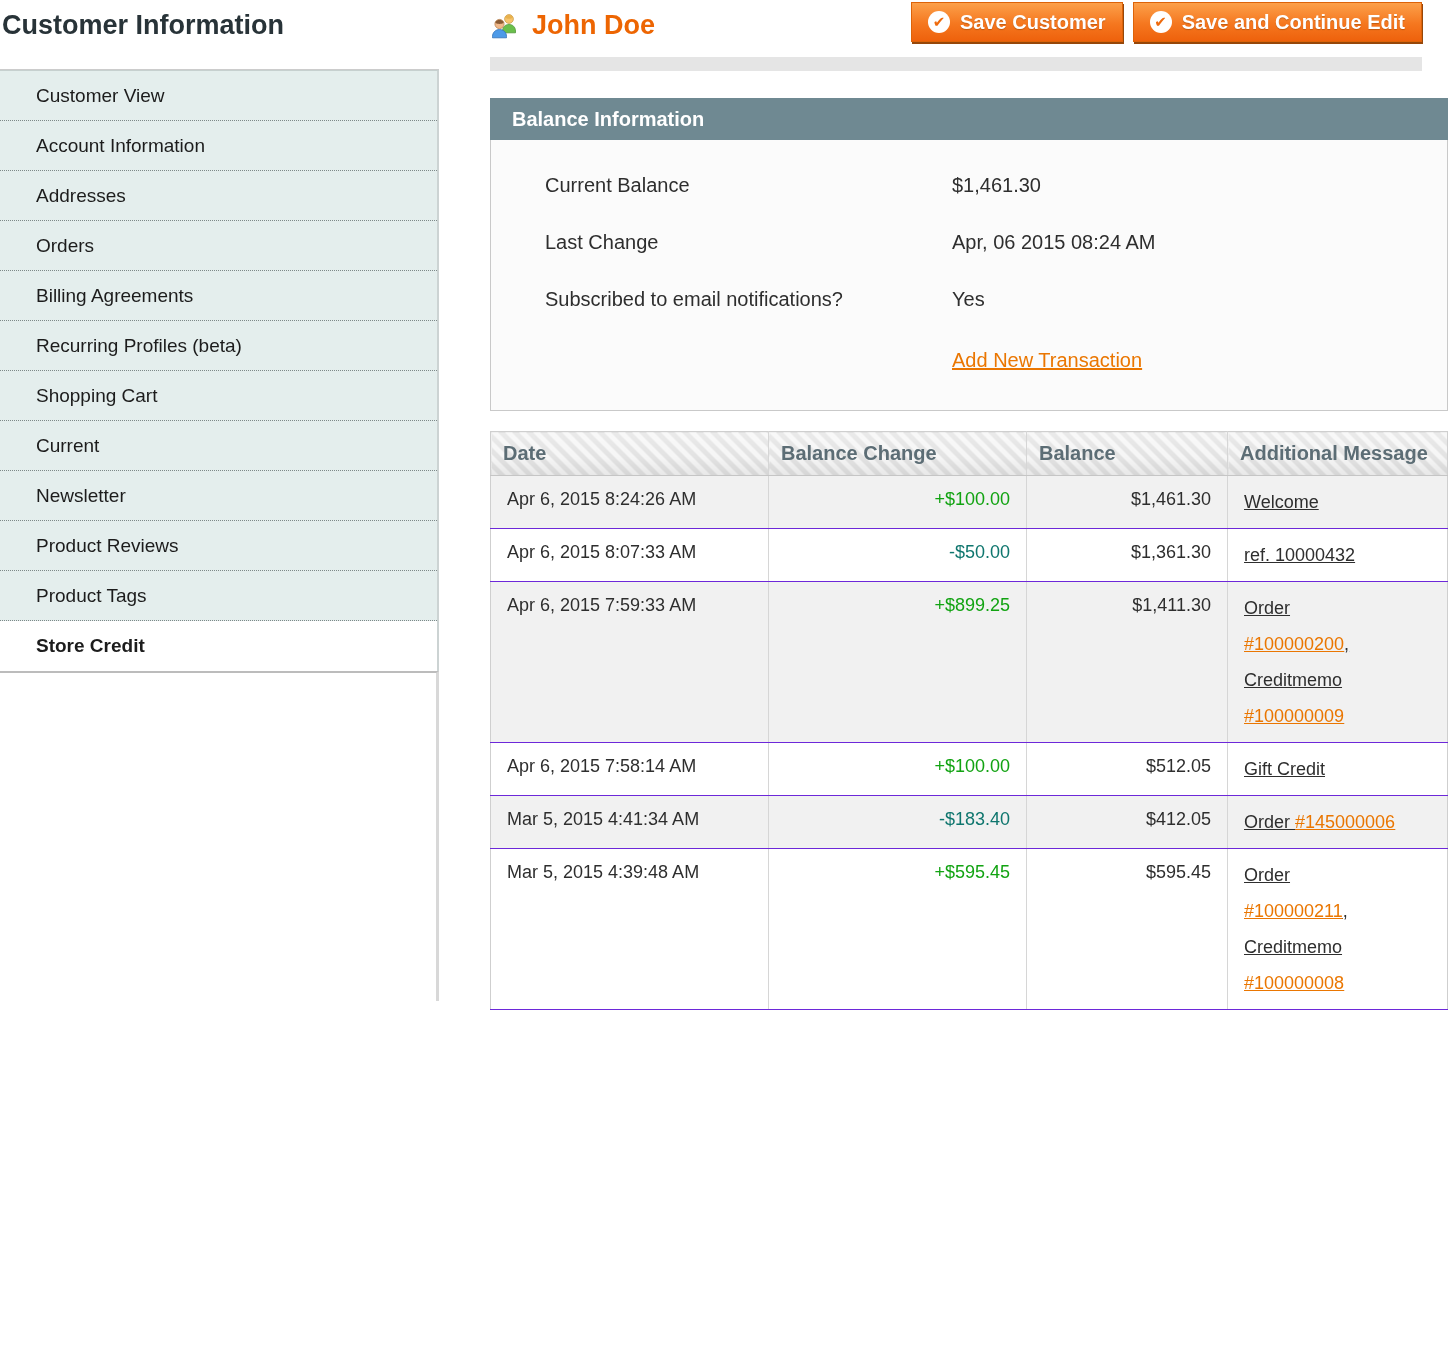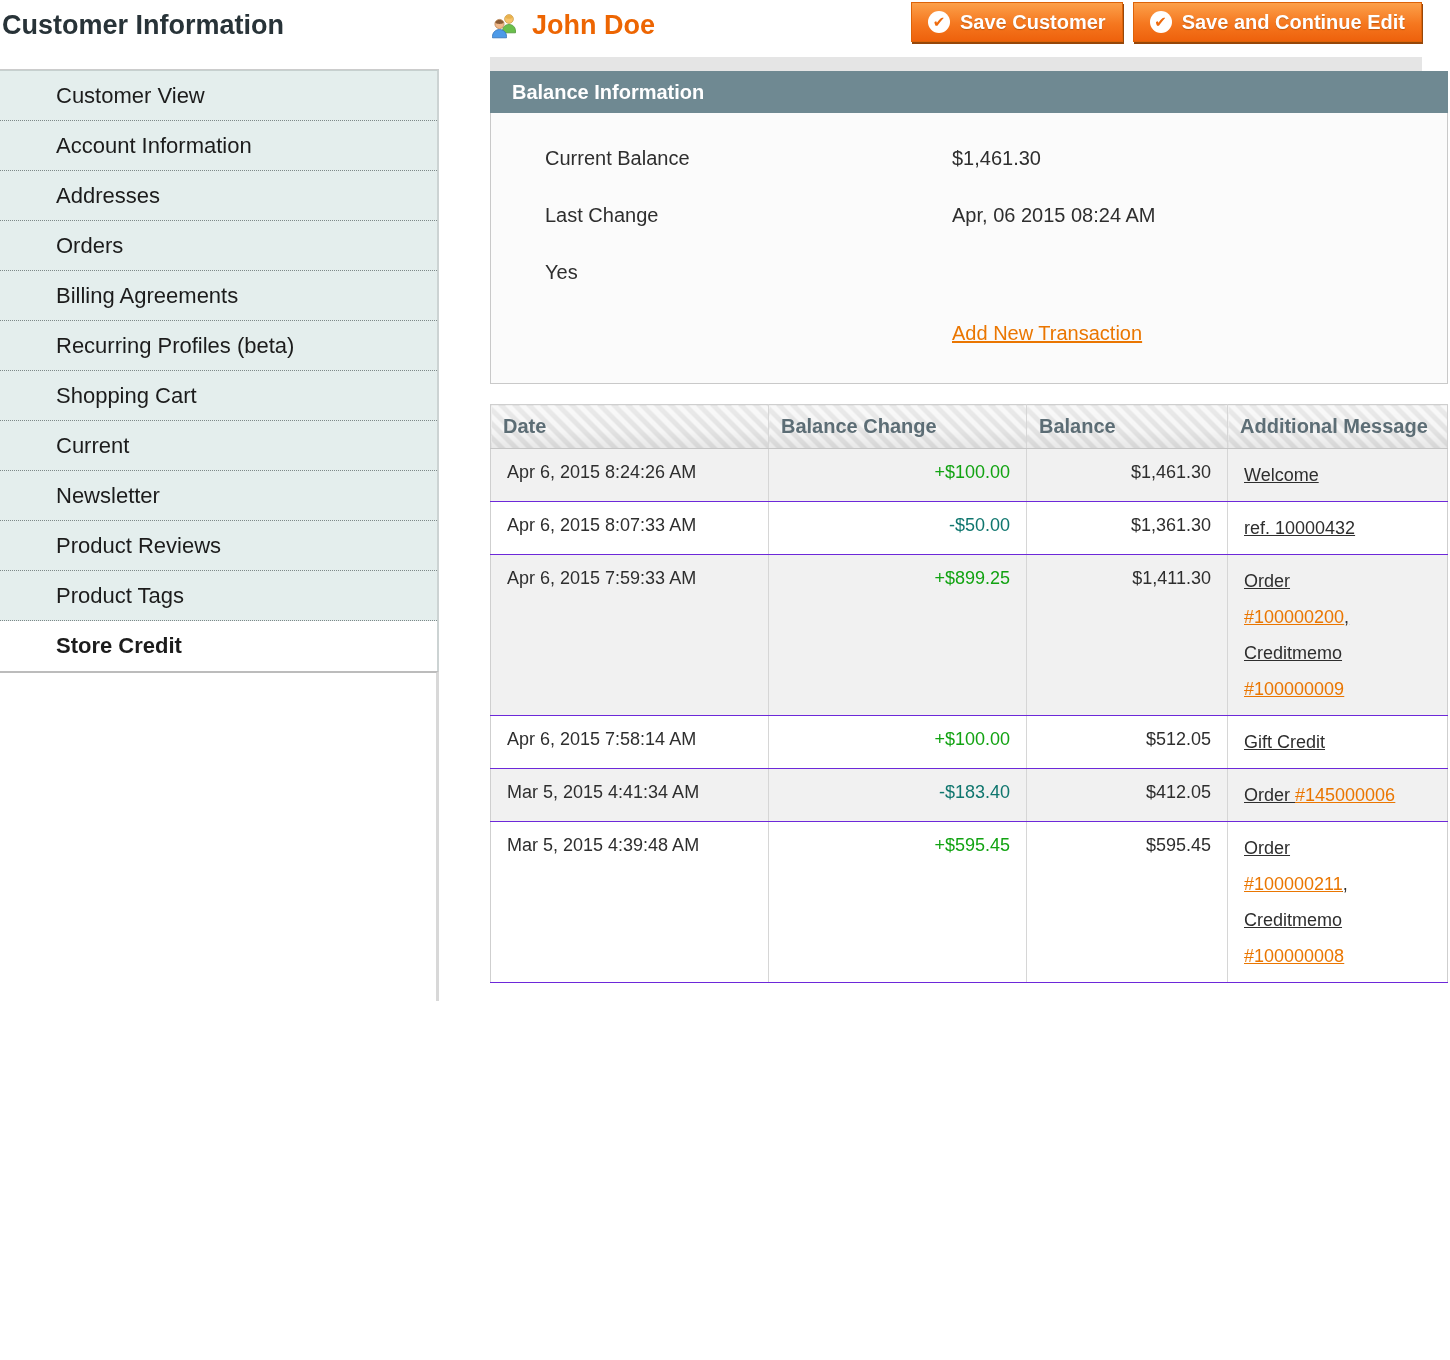--- a/index.html
+++ b/index.html
@@ -9,22 +9,22 @@
 
   
   .sidebar { position: absolute; left: 0; top: 0; width: 439px; }
   .sidebar-title {
     height: 70px; padding: 10px 0 0 2px;
     font-size: 27px; font-weight: bold; color: #283338;
     border-bottom: 1px solid #cccccc;
   }
   .sidebar-list { list-style: none; background: #e4eeed; border-top: 1px solid #c6d0cf; border-right: 2px solid #ccd3d3; }
   .sidebar-list li {
-    height: 50px; line-height: 49px; padding-left: 56px;
-    font-size: 22px; color: #1c1c1c; cursor: pointer;
+    height: 50px; line-height: 49px; padding-left: 36px;
+    font-size: 19px; color: #1c1c1c; cursor: pointer;
     border-bottom: 1px dotted #7d8888;
   }
   .sidebar-list li.active {
     background: #ffffff; font-weight: bold; border-bottom: none; cursor: default;
   }
   .sidebar-spacer {
     height: 330px; background: #ffffff;
     border-top: 2px solid #bcbcbc; border-right: 3px solid #d8d8d8;
   }
 
@@ -49,21 +49,21 @@
   }
   .check-icon {
     width: 22px; height: 22px; border-radius: 50%; background: #ffffff;
     color: #ee6a0d; font-size: 15px; font-weight: bold; line-height: 22px;
     text-align: center; text-shadow: none; flex: none;
   }
 
   .divider-bar { height: 14px; background: #e5e5e5; }
 
   
-  .panel { width: 958px; }
+  .panel { margin-top: 27px; width: 958px; }
   .panel-head {
     height: 42px; line-height: 42px; padding-left: 22px;
     background: #6f8992; color: #ffffff; font-size: 20px; font-weight: bold;
   }
   .panel-body {
     background: #fbfbfb; border: 1px solid #c9c9c9; border-top: none;
     padding: 34px 20px 38px 54px;
   }
   .info-row { display: flex; min-height: 57px; align-items: flex-start; }
   .info-label { width: 407px; font-size: 20px; color: #2e2e2e; }
@@ -161,20 +161,21 @@
       <div class="panel-body">
         <div class="info-row">
           <div class="info-label">Current Balance</div>
           <div class="info-value">$1,461.30</div>
         </div>
         <div class="info-row">
           <div class="info-label">Last Change</div>
           <div class="info-value">Apr, 06 2015 08:24 AM</div>
         </div>
         <div class="info-row">
+          <div class="info-label">Subscribed to email notifications?</div>
           <div class="info-value">Yes</div>
         </div>
         <div class="link-row">
           <a class="orange-link" href="#">Add New Transaction</a>
         </div>
       </div>
     </div>
 
     <table class="transactions">
       <thead>

